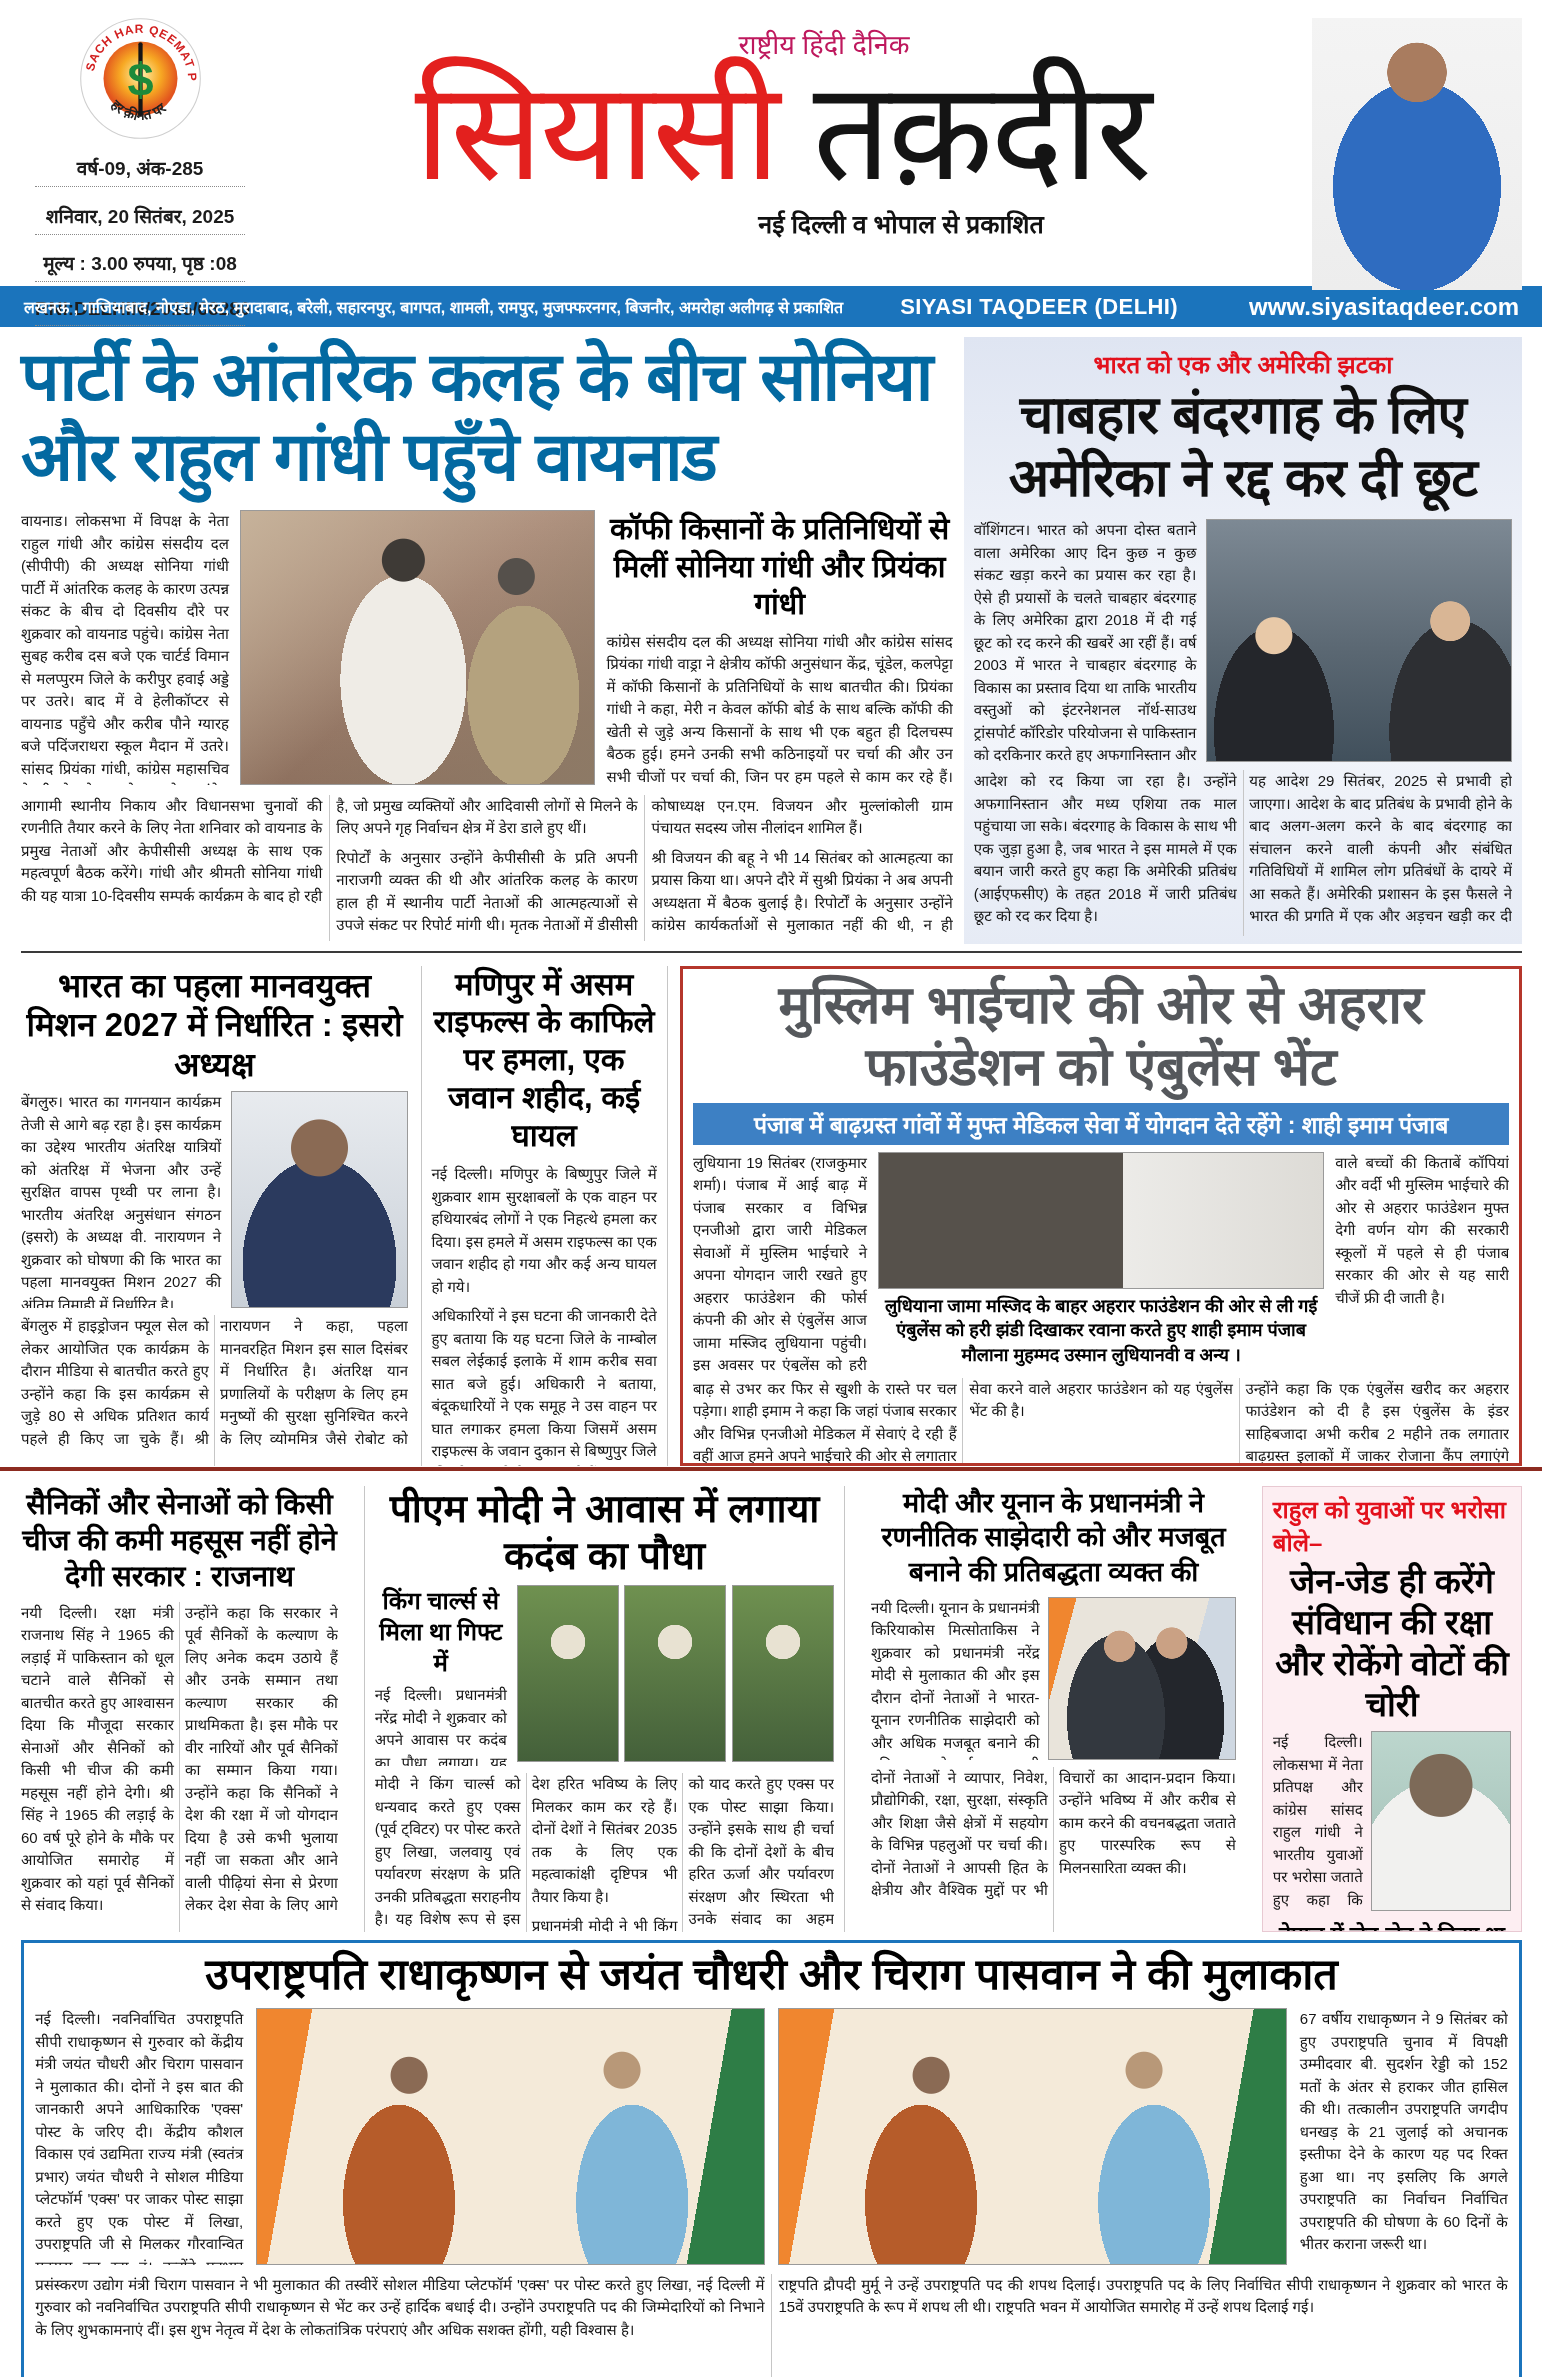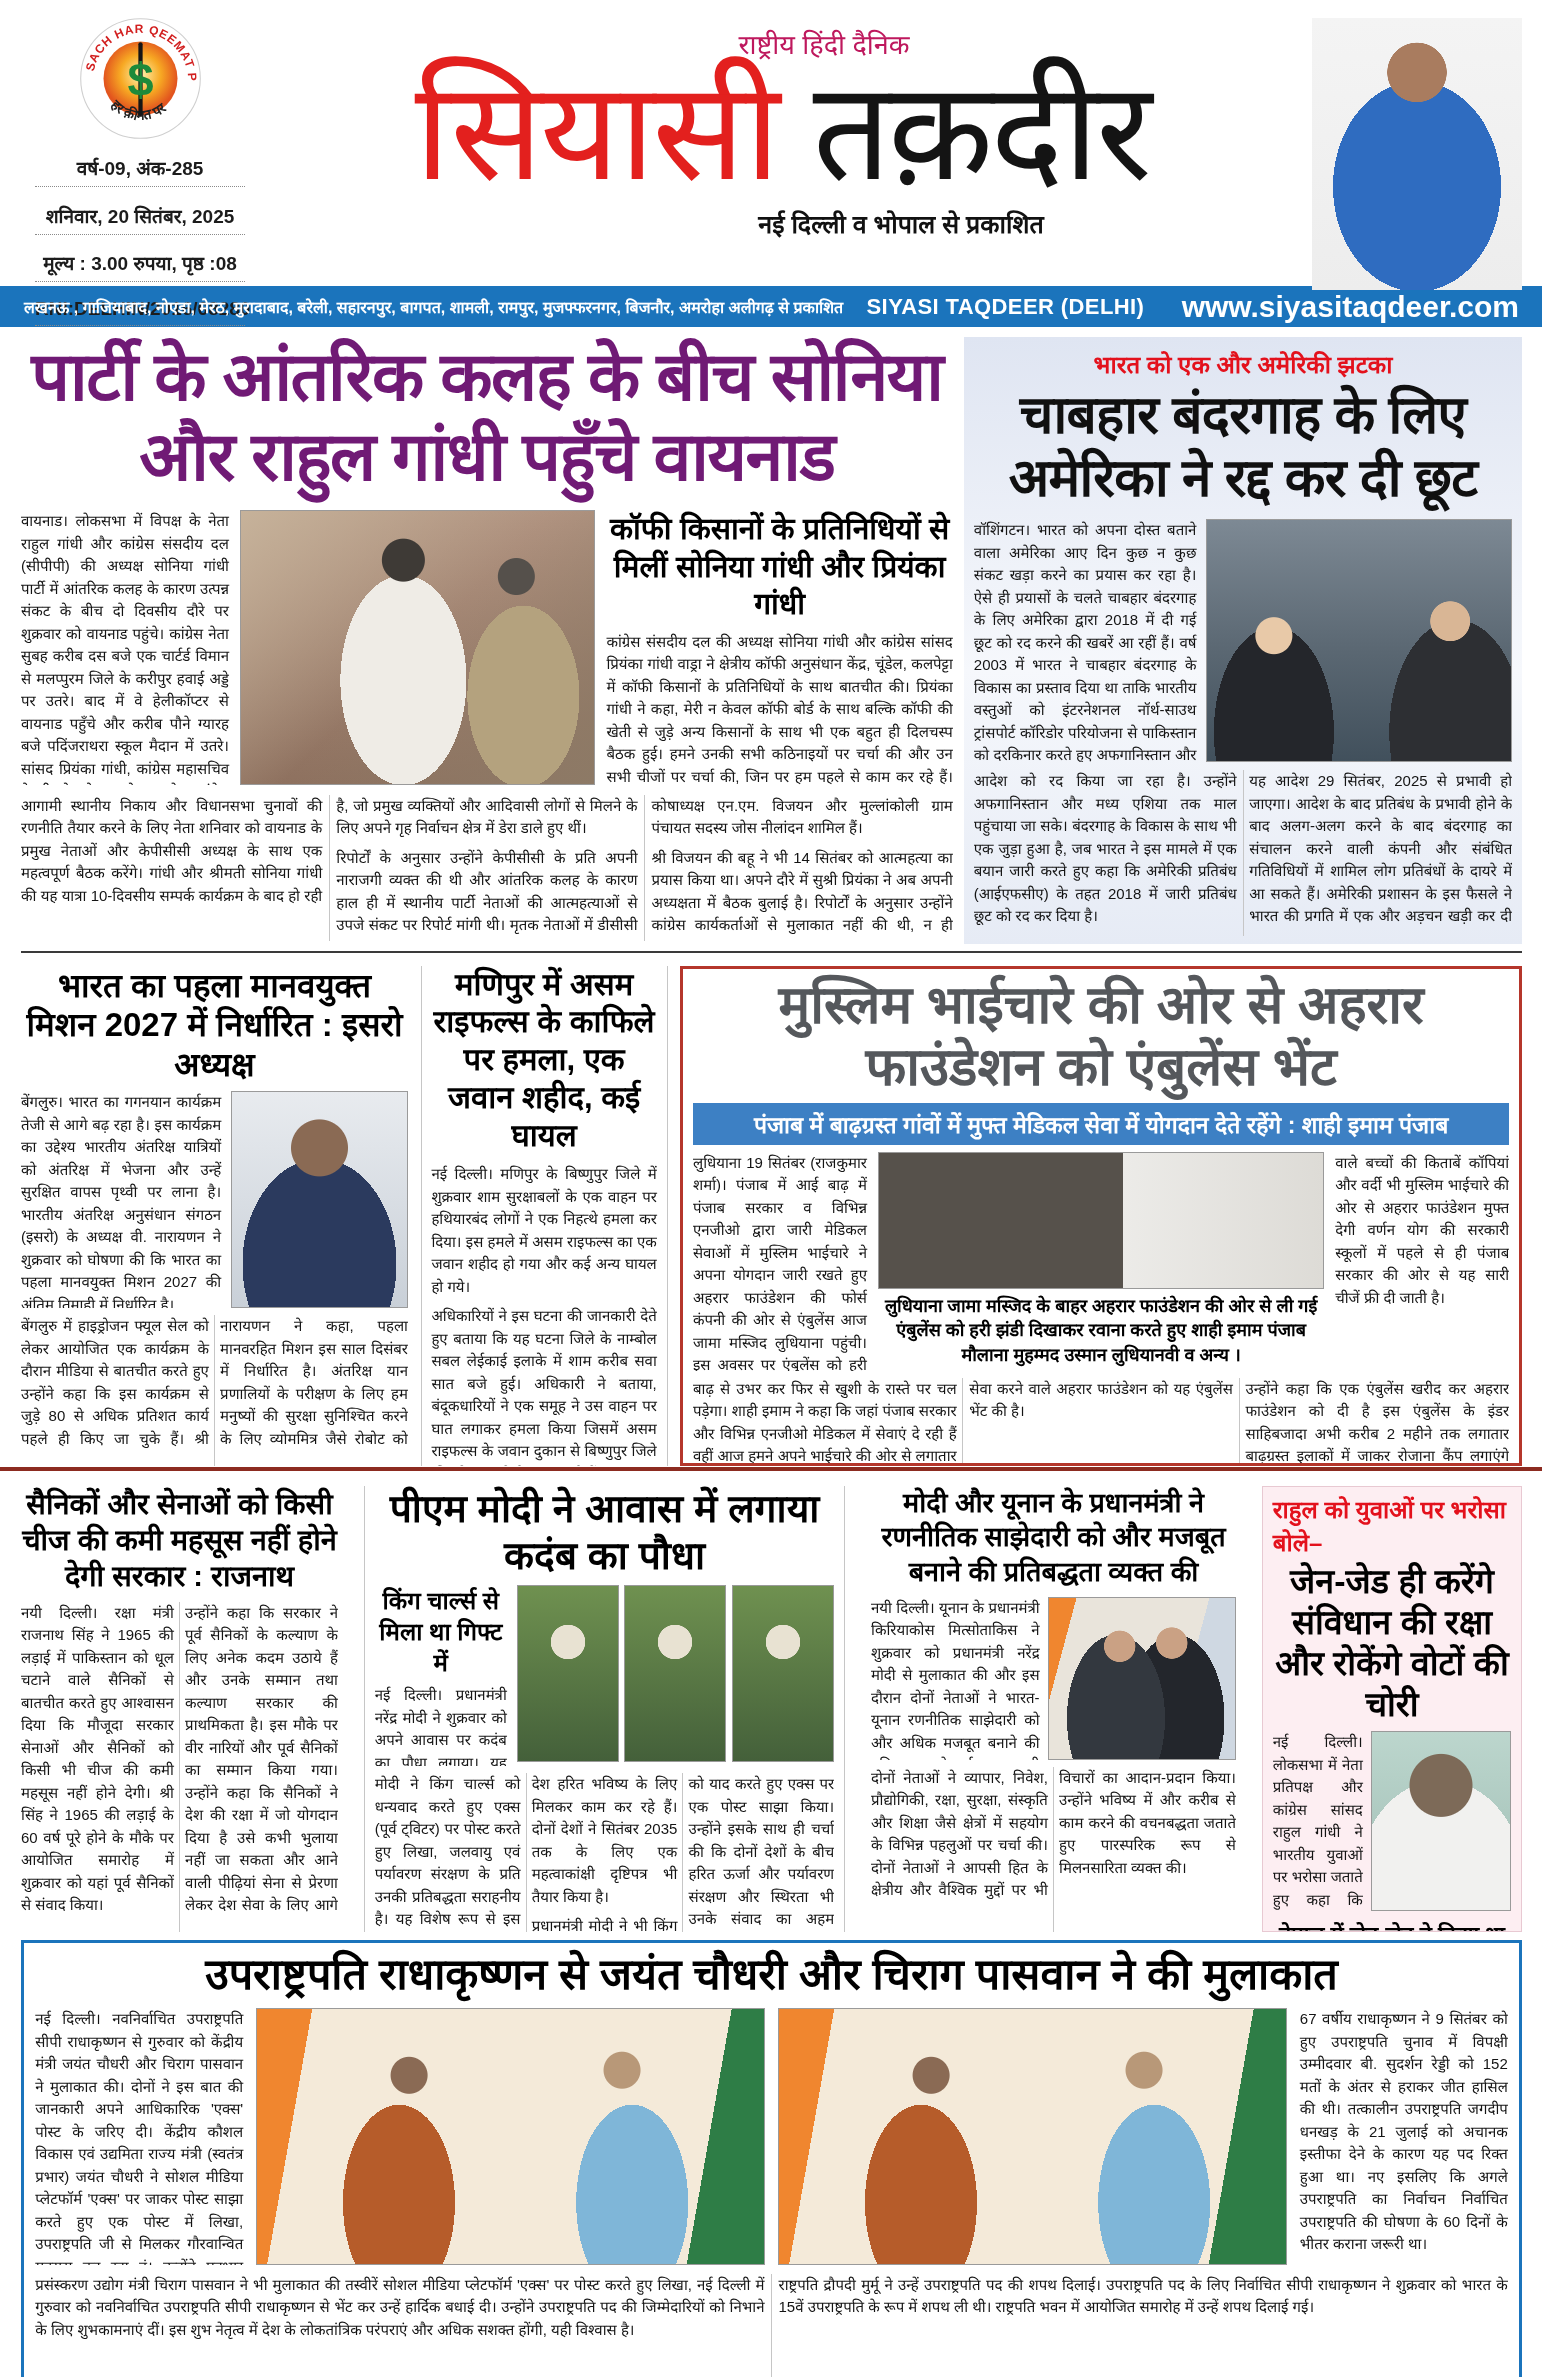--- a/index.html
+++ b/index.html
@@ -55,30 +55,30 @@
            radial-gradient(circle at 72% 24%, #b89878 0 18px, transparent 19px),
            radial-gradient(ellipse 56px 98px at 74% 76%, #7fb6d8 0 100%, transparent 100%),
            linear-gradient(100deg,#f0862f 0 10%, #f4ead9 10% 86%, #2e7d46 86% 100%); }
   .ph-modi-plant { background: radial-gradient(circle at 50% 32%, #e8e2d2 0 17px, transparent 17.5px),
                    linear-gradient(180deg,#6f9150 0%,#44603a 100%); }
 
   
   .topbar { margin-top:4.2px; height:41px; background:#1b74bc; color:#fff; display:flex; align-items:center; justify-content:space-between; padding:0 24px; }
   .tb-cities { font-size:16px; font-weight:bold; }
   .tb-edition { font-size:22px; font-weight:bold; letter-spacing:0.4px; }
-  .tb-web { font-size:30px; font-weight:bold;margin-left:14px; }
+  .tb-web { font-size:24px; font-weight:bold;margin-left:14px; }
 
   
   .bodytext { font-size:15px; line-height:1.5; text-align:justify; color:#141414; }
   .bodytext + .bodytext { margin-top:7px; }
   .kicker { color:#e3111c; font-weight:bold; text-align:center; }
 
   
   .lead { display:grid; grid-template-columns:1fr 558px; gap:11.2px; padding:9.8px 21px 4.2px 21px; height:621px; overflow:hidden; }
-  .lead-left h1 { font-size:68px; line-height:1.17; font-weight:900; text-align:center; color:#701a75; letter-spacing:-1.4px; }
+  .lead-left h1 { font-size:68px; line-height:1.17; font-weight:900; color:#0369a1; letter-spacing:-1.4px; }
   .lw-row { display:grid; grid-template-columns:208px 355px 1fr; gap:11.2px; margin-top:14px; height:275px; overflow:hidden; }
   .ph-wayanad.photo { width:355px; height:275px; }
   .lw-right h2 { font-size:30px; line-height:1.25; font-weight:900; text-align:center; margin-bottom:8.4px; }
   .lw-bottom { margin-top:9.8px; column-count:3; column-gap:14px; column-rule:0.7px solid #c6c6c6; height:146px; overflow:hidden; }
   .lead-right { background:linear-gradient(180deg,#dfe5f2 0%,#f6f8fc 55%,#e6ebf5 100%); padding:7px 9.8px; overflow:hidden; }
   .lead-right .kicker { font-size:24px; margin-top:3px; }
   .lead-right h1 { font-size:53px; line-height:1.18; font-weight:900; text-align:center; color:#101010; margin:4.2px 0 9.8px 0; letter-spacing:-0.7px; }
   .lr-row { display:grid; grid-template-columns:1fr 306px; gap:9.8px; height:243px; overflow:hidden; }
   .ph-port.photo { width:306px; height:243px; }
   .lr-bottom { margin-top:8.4px; column-count:2; column-gap:12.6px; column-rule:0.7px solid #c6c6c6; height:166px; overflow:hidden; }

